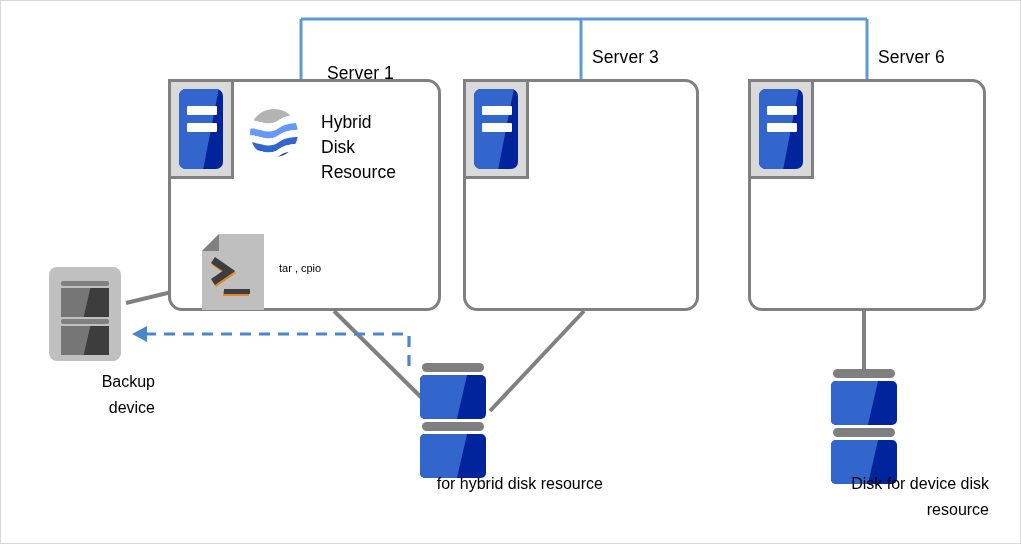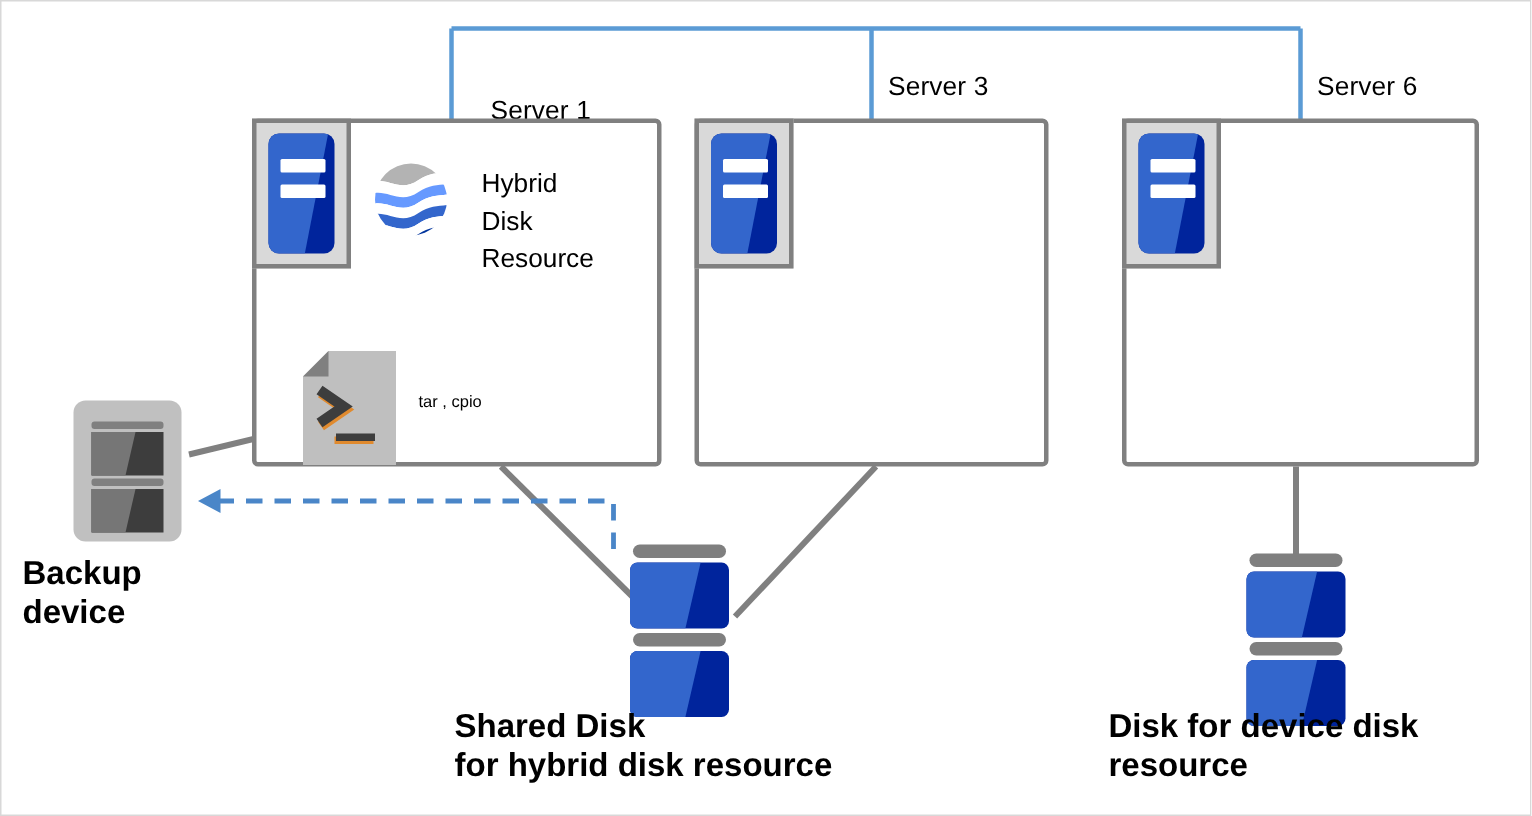--- a/index.html
+++ b/index.html
@@ -11,21 +11,21 @@
     border:1px solid #d8d8d8;
     box-sizing:border-box;
     overflow:hidden;
   }
   svg.layer{position:absolute;left:0;top:0;width:1021px;height:544px;overflow:visible;pointer-events:none;}
 
   
   .server-box{
     position:absolute;
     border:3px solid #808080;
-    border-radius:4px;
+    border-radius:14px;
     background:#ffffff;
     box-sizing:border-box;
   }
   .server-label{
     position:absolute;
     font-size:17.5px;
     color:#000000;
     white-space:nowrap;
     letter-spacing:.1px;
   }
@@ -90,21 +90,21 @@
   .disk-stack .plate{
     height:44px;background:#00249c;border-radius:5px;overflow:hidden;position:relative;
   }
   .disk-stack .plate:before{
     content:"";position:absolute;left:-12px;top:0;width:54px;height:100%;
     background:#3366cc;transform:skewX(-13deg);
   }
   .disk-stack .gap3{height:3px;}
 
   .caption{
-    position:absolute;font-size:22px;color:#000;line-height:26px;text-align:left;font-weight:bold;
+    position:absolute;font-size:16px;color:#000;line-height:26px;text-align:right;
   }
 </style>
 </head>
 <body>
 
 <div id="canvas">
 
   <svg class="layer">
 
     <g>
@@ -218,21 +218,20 @@
   <div class="disk-stack" style="left:419px;top:362px;">
     <div class="cap"></div>
     <div class="gap3"></div>
     <div class="plate"></div>
     <div class="gap3"></div>
     <div class="cap"></div>
     <div class="gap3"></div>
     <div class="plate"></div>
   </div>
   <div class="caption" style="left:302px;top:470px;width:300px;">
-    <div>Shared Disk</div>
     <div>for hybrid disk resource</div>
   </div>
 
   <div class="disk-stack" style="left:830px;top:368px;">
     <div class="cap"></div>
     <div class="gap3"></div>
     <div class="plate"></div>
     <div class="gap3"></div>
     <div class="cap"></div>
     <div class="gap3"></div>

